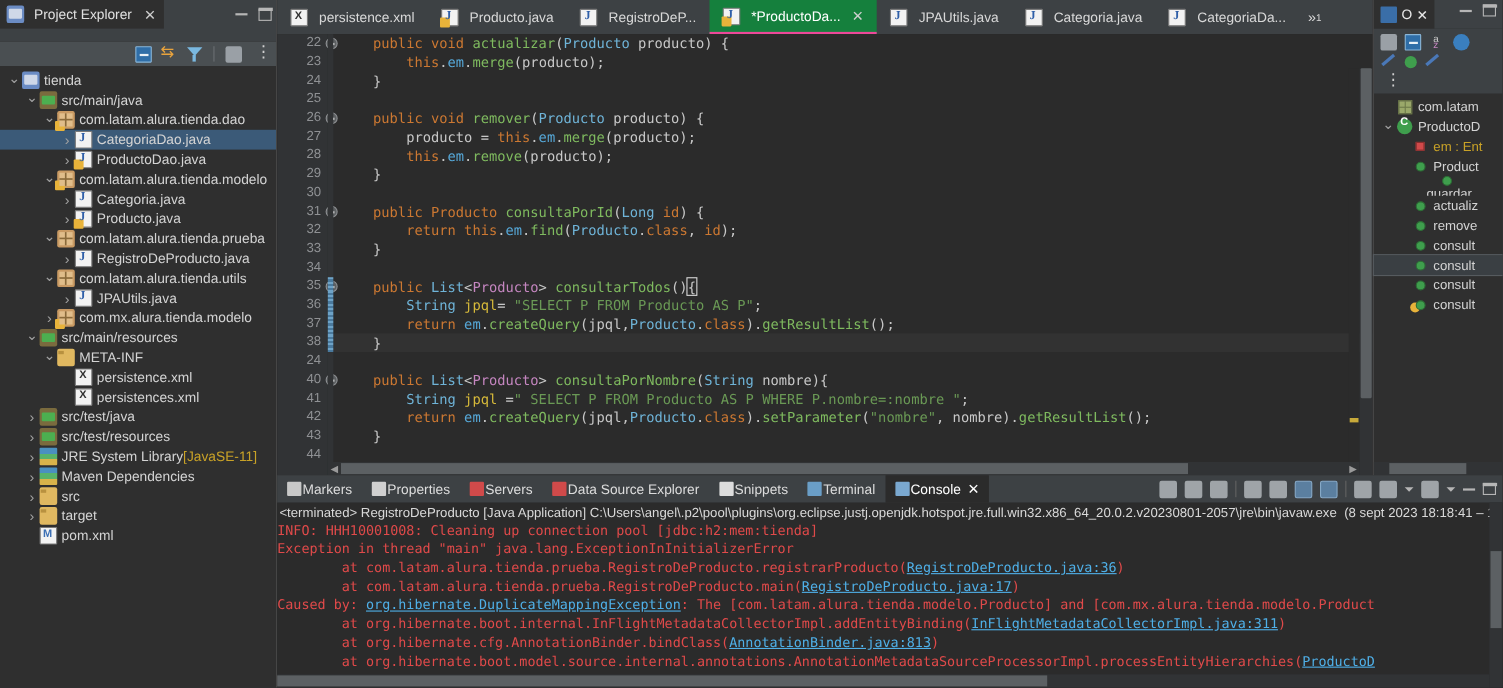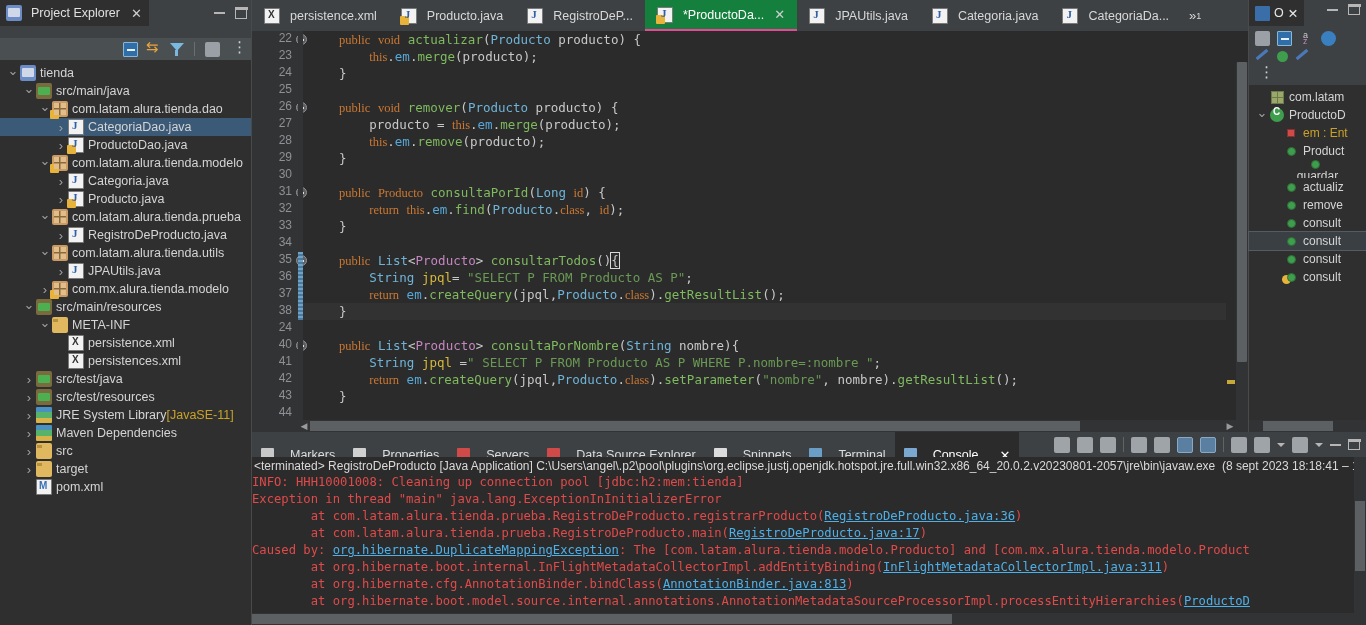--- a/index.html
+++ b/index.html
@@ -106,42 +106,42 @@
      border:1px solid #8f9194; border-radius:50%; background:#5c5f61; }
   .gutter .fold:after{content:'';position:absolute;left:2px;top:4px;width:5px;height:1.5px;background:#e0e0e0;}
   .changebar { position:absolute; left:46px; top:0; width:5px; height:100%; background:#313335; }
   .changebar .seg { position:absolute; left:0; width:5px;
      background:repeating-linear-gradient(0deg,#4a7a9e 0 2px,#6ea3c7 2px 4px); }
   .codetext { position:absolute; left:57px; top:0; right:0; height:100%; }
   .codetext .ln { height:17px; }
   .hl-line { position:absolute; left:51px; right:0; height:17px; background:#323232; }
 
   
-  .kw { color:#cc7832;font-family:Liberation Serif, serif; }
+  .kw { color:#cc7832; }
   .typ { color:#6fb4d8; }
   .mth { color:#7fba5f; }
   .str { color:#6a9955; }
   .op  { color:#c8c8c8; }
   .blue { color:#56a8d8; }
   .purple { color:#c586c0; }
   .yellow { color:#d7ba3a; }
 
   .vscroll-e { position:absolute; right:0; top:31px; width:12px; height:389px; background:#313335; }
   .vscroll-e .thumb { position:absolute; left:1px; top:0px; width:10px; height:300px; background:#5c6063; border-radius:1px; }
   .marker-col { position:absolute; right:12px; top:31px; width:10px; height:389px; background:#2b2b2b; }
   .marker-col .mk { position:absolute; left:1px; width:8px; height:4px; background:#c7a93a; }
   .hscroll-e { position:absolute; left:46px; right:12px; bottom:0; height:12px; background:#313335; display:flex; align-items:center; }
   .hscroll-e .arrL, .hscroll-e .arrR { width:12px; text-align:center; color:#9a9a9a; font-size:9px; }
   .hscroll-e .htrack { flex:1; height:10px; position:relative; }
   .hscroll-e .hthumb { position:absolute; left:0; top:0; width:770px; height:10px; background:#5c6063; }
 
   
   .console { position:absolute; left:252px; top:432px; right:0; bottom:0; background:#2b2b2b; }
   .ctabbar { height:25px; background:#3d4144; display:flex; align-items:stretch; position:relative; }
-  .ctab { display:flex; gap:16px; padding:16px 9px; color:#dcdcdc; font-size:12.5px; }
+  .ctab { display:flex; align-items:center; gap:1px; padding:0 9px; color:#dcdcdc; font-size:12.5px; }
   .ctab.active { background:#2b2b2b; color:#ffffff; }
   .ctab .closex { margin-left:5px; font-size:13px; }
   .ctoolbar { position:absolute; right:2px; top:0; height:25px; display:flex; align-items:center; gap:7px; padding-right:4px; }
   .cbtn { width:16px; height:16px; position:relative; display:inline-block; }
   .cbtn.on { background:#5b7fa0; border:1px solid #86a9c7; border-radius:2px; }
   .caret { width:0;height:0;border-left:4px solid transparent;border-right:4px solid transparent;border-top:4px solid #b6b6b6;}
   .csep { width:1px; height:15px; background:#636363; }
 
   .cbody { position:relative; height:160px; overflow:hidden; background:#2b2b2b; }
   .cline { font-family:"DejaVu Sans Mono","Liberation Mono",monospace; font-size:12.2px; line-height:17px; white-space:pre; }

